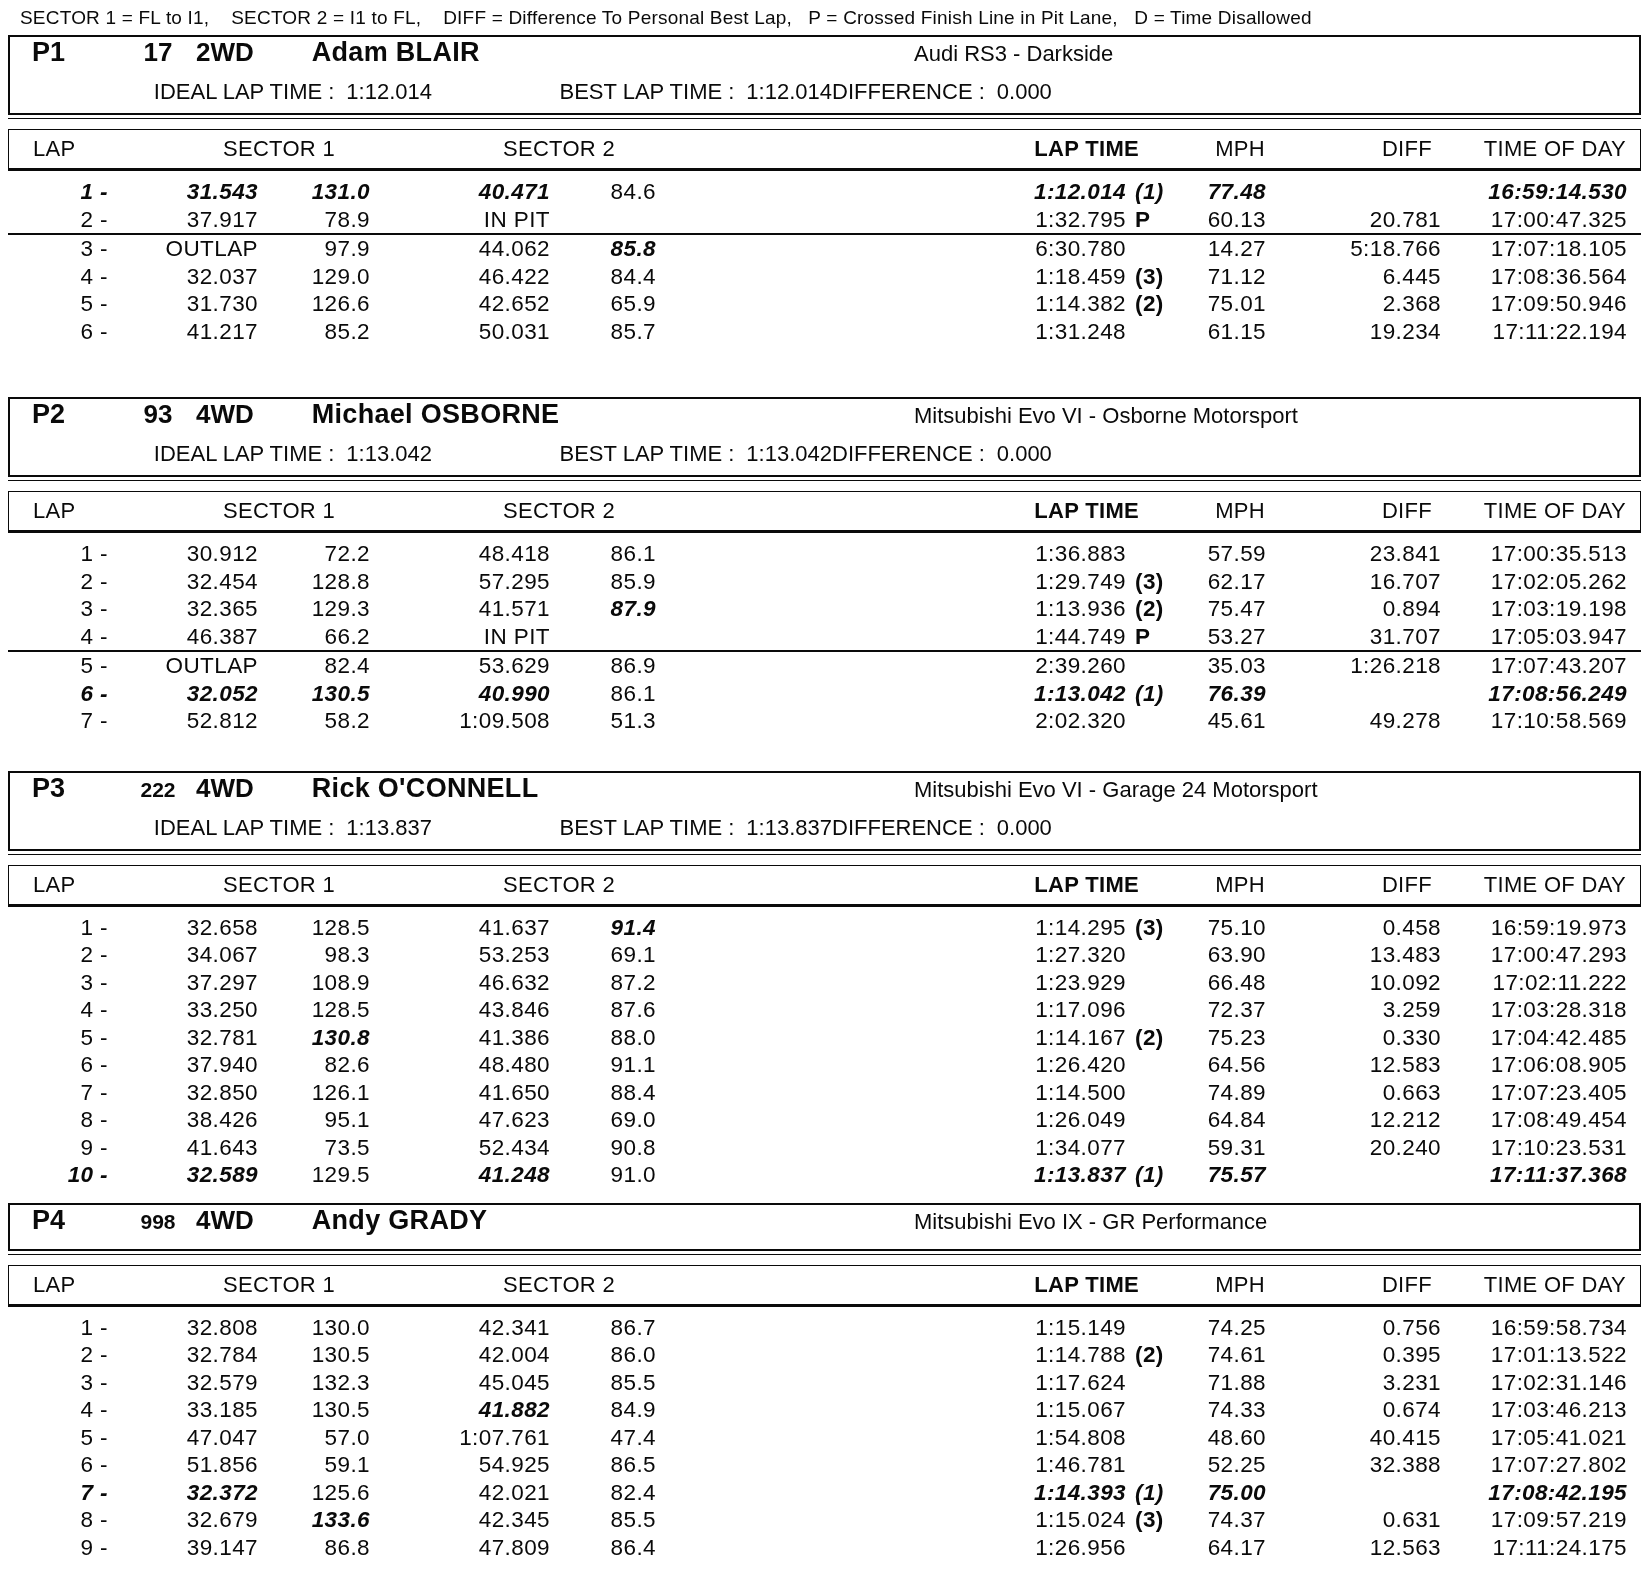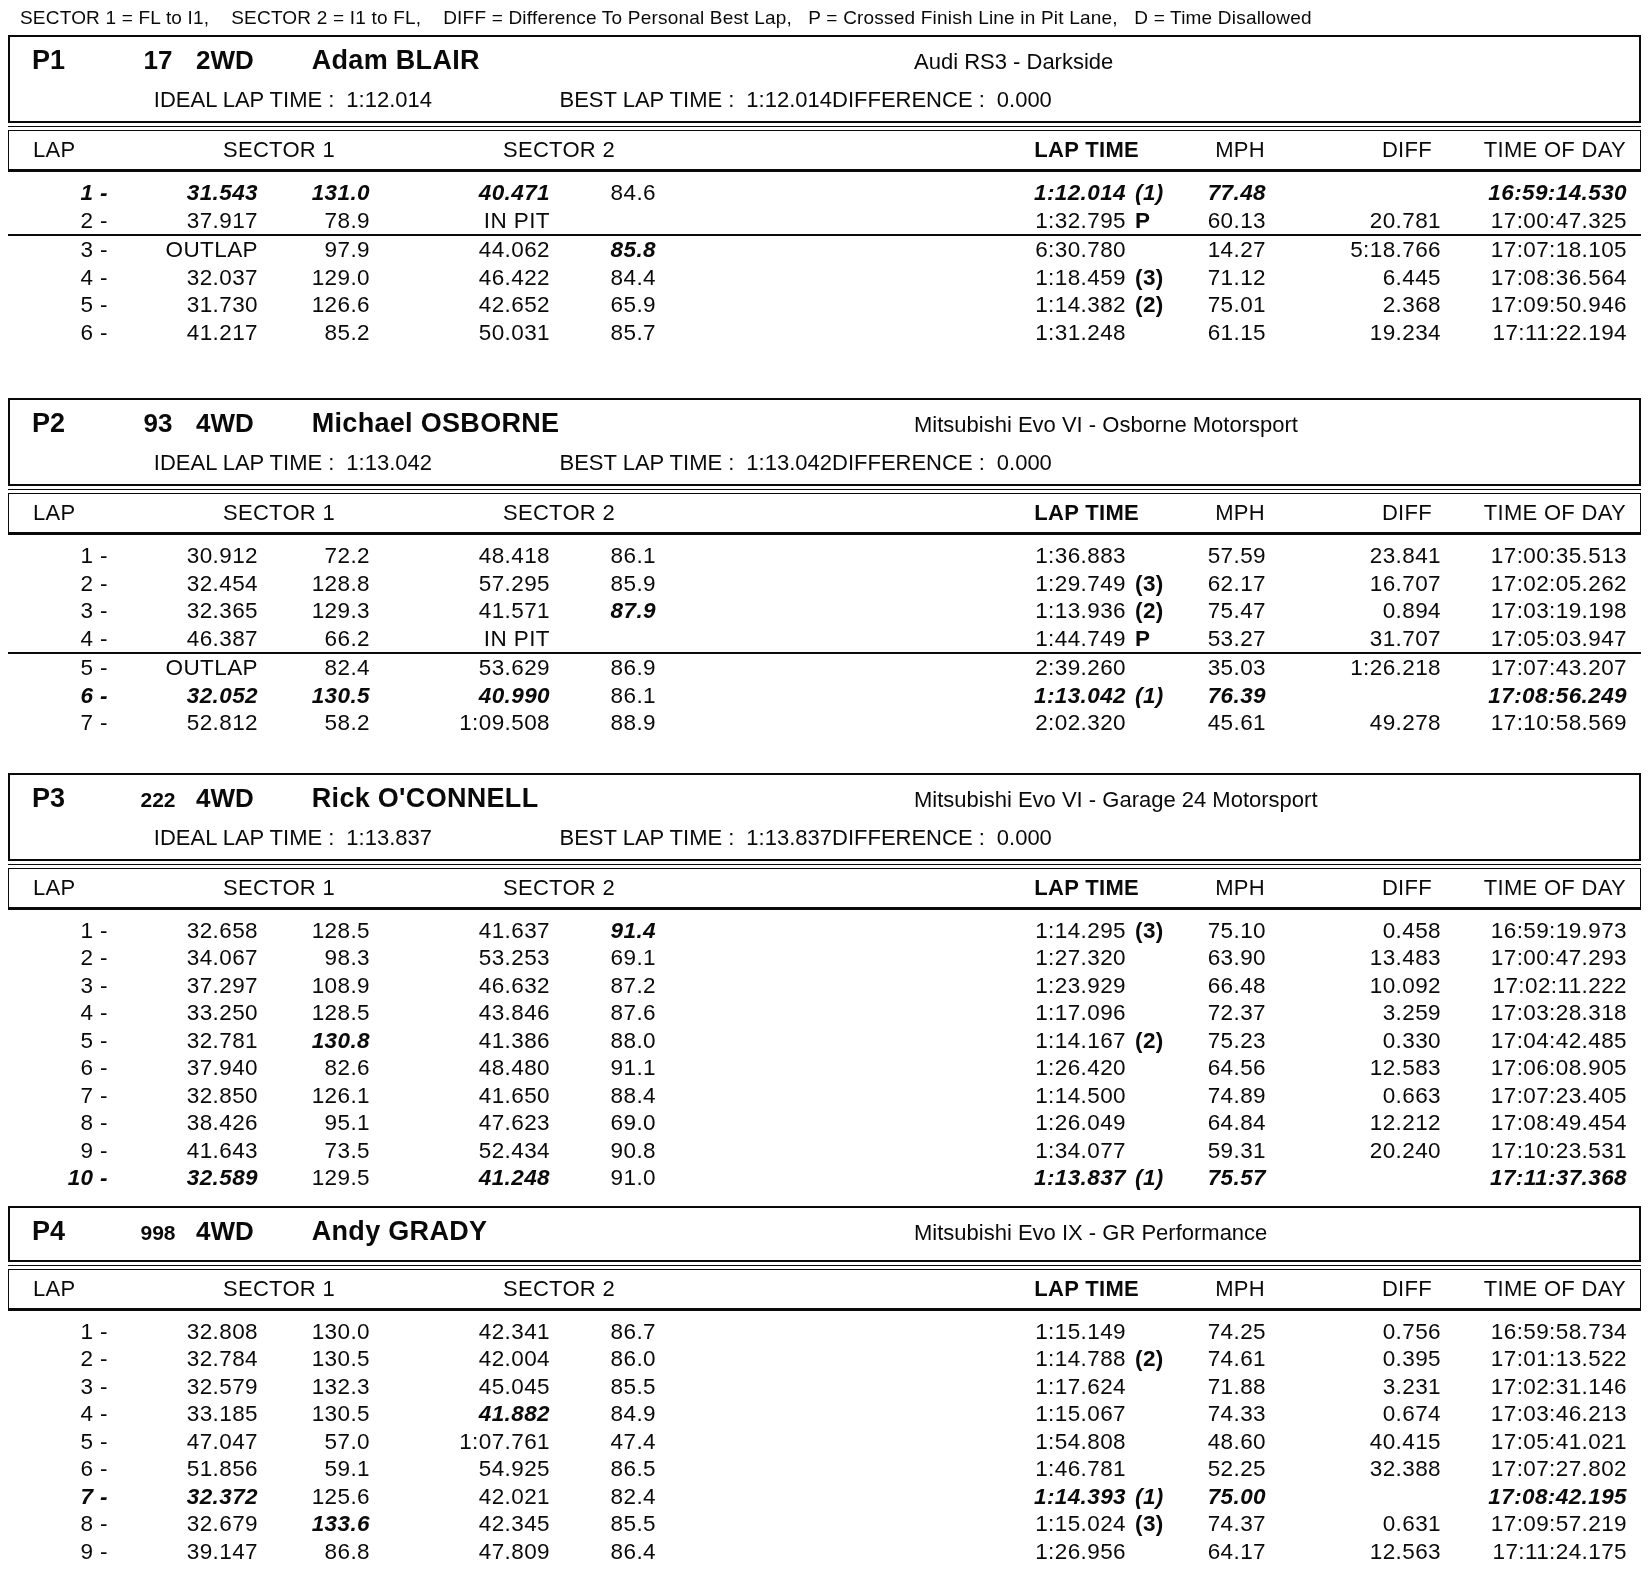--- a/index.html
+++ b/index.html
@@ -13,38 +13,38 @@
     font-size:19px;letter-spacing:.2px;white-space:pre;
     padding:7px 0 6px 12px;color:#0a0a0a;
   }
   
   .section{margin:0;}
   .section:nth-of-type(1){margin-bottom:52px;}
   .section:nth-of-type(2){margin-bottom:36px;}
   .section:nth-of-type(3){margin-bottom:14px;}
   .dbox{
     border:2px solid #0a0a0a;background:#fff;
-    padding:8px 0 8px 0;
+    padding:0 0 8px 0;
   }
   .dline1{display:flex;align-items:baseline;position:relative;padding-left:22px;height:36px;}
   .pos{font-size:27px;font-weight:bold;width:96px;}
   .num{font-size:26px;font-weight:bold;width:60px;text-align:center;}
   .num.small{font-size:21px;}
   .drv{font-size:26px;font-weight:bold;margin-left:8px;}
   .dname{font-size:27px;font-weight:bold;margin-left:58px;letter-spacing:.3px;}
   .car{position:absolute;left:904px;top:4px;font-size:22px;font-weight:normal;}
   .dline2{display:flex;align-items:baseline;padding-left:22px;margin-top:6px;font-size:22px;text-align:right;}
   .dl-seg{display:inline-block;}
   .dl-seg.w1{width:400px;}
   .dl-seg.w2{width:400px;}
   .dl-val{margin-left:12px;}
   .drule{border-top:1px solid #0a0a0a;margin-top:3px;}
   
   .thead{
-    border:1px solid #0a0a0a;border-bottom:3px solid #0a0a0a;margin-top:3px;
+    border:1px solid #0a0a0a;border-bottom:3px solid #0a0a0a;margin-top:10px;
     display:grid;grid-template-columns:100px 150px 112px 180px 106px 1fr 130px 48px 92px 175px 200px;
     align-items:center;height:38px;font-size:22px;letter-spacing:.3px;
   }
   .th{white-space:nowrap;}
   .th.lap{grid-column:1;padding-left:24px;}
   .th.sec1{grid-column:2/4;text-align:center;padding-left:78px;}
   .th.sec2{grid-column:4/6;text-align:center;padding-left:90px;}
   .th.lt{grid-column:7/9;text-align:right;padding-right:34px;font-weight:bold;}
   .th.mph{grid-column:9;text-align:right;}
   .th.diff{grid-column:10;text-align:right;padding-right:8px;}
@@ -300,21 +300,21 @@
     <span class="c em">76.39</span>
     <span class="c"></span>
     <span class="c tod em">17:08:56.249</span>
   </div>
 
   <div class="row">
     <span class="c">7 -</span>
     <span class="c">52.812</span>
     <span class="c">58.2</span>
     <span class="c">1:09.508</span>
-    <span class="c">88.9</span>
+    <span class="c">51.3</span>
     <span class="c"></span>
     <span class="c">2:02.320</span>
     <span class="c note"></span>
     <span class="c">45.61</span>
     <span class="c">49.278</span>
     <span class="c tod">17:10:58.569</span>
   </div>
 </div>
   </section>
 

